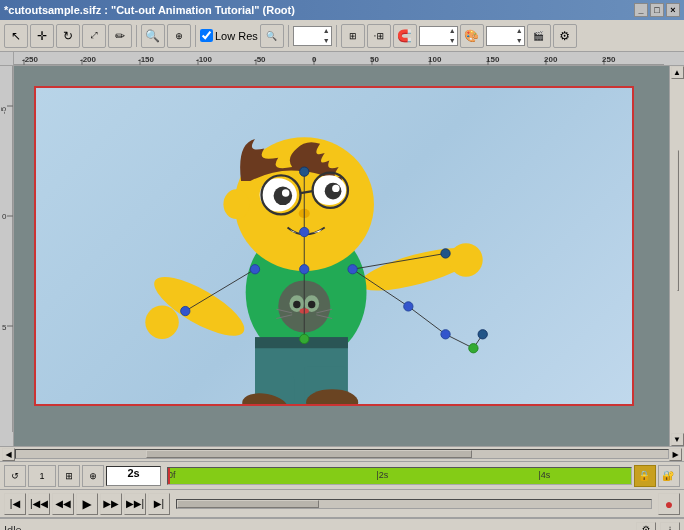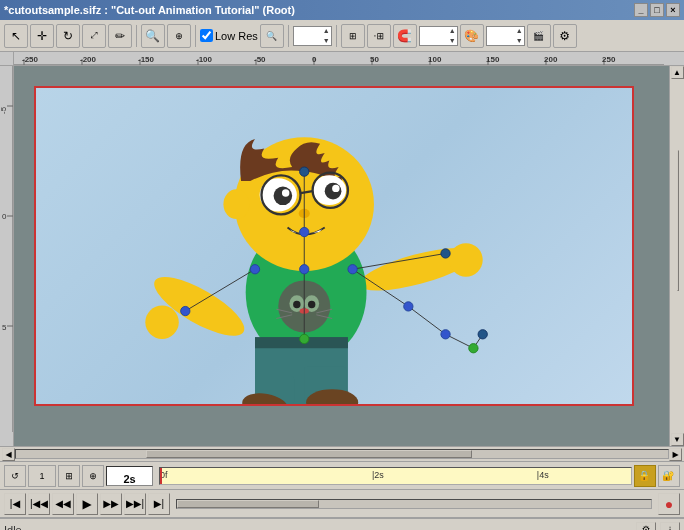--- a/index.html
+++ b/index.html
@@ -187,22 +187,22 @@
       width: 22px; height: 22px;
       background: #d4d0c8;
       border: 1px solid #a0a0a0;
       display: flex; align-items: center; justify-content: center;
       cursor: pointer;
       font-size: 10px;
     }
     #time-display {
       background: white;
       border: 1px inset #888;
-      width: 47px; height: 20px;
-      display: flex; align-items: flex-end; justify-content: center;
+      width: 55px; height: 20px;
+      display: flex; align-items: flex-start; justify-content: center;
       font-size: 11px; font-weight: bold;
       margin-right: 4px;
     }
 
     
     #transport {
       height: 28px;
       display: flex;
       align-items: center;
       padding: 2px 4px;
@@ -512,21 +512,21 @@
 
     <div class="timeline-btn" style="font-size:9px;">↺</div>
     <div class="timeline-btn" style="font-size:9px;width:28px;">1</div>
     <div class="timeline-btn" style="font-size:9px;">⊞</div>
     <div class="timeline-btn" style="font-size:9px;">⊕</div>
 
     <div id="time-display">
       <span>2s</span>
     </div>
 
-    <div style="flex:1;position:relative;height:18px;background:#fef9c3;border:1px inset #aaa;">
+    <div style="flex:1;position:relative;height:18px;background:#84cc16;border:1px inset #aaa;">
 
       <span style="position:absolute;left:0;top:2px;font-size:9px;color:#333;">0f</span>
       <span style="position:absolute;left:45%;top:2px;font-size:9px;color:#333;">|2s</span>
       <span style="position:absolute;left:80%;top:2px;font-size:9px;color:#333;">|4s</span>
 
       <div style="position:absolute;left:0;top:0;width:2px;height:100%;background:#cc3333;"></div>
     </div>
 
     <div id="lock-btns">
       <div class="timeline-btn" style="background:#c8a020;border-color:#a08010;">🔒</div>

